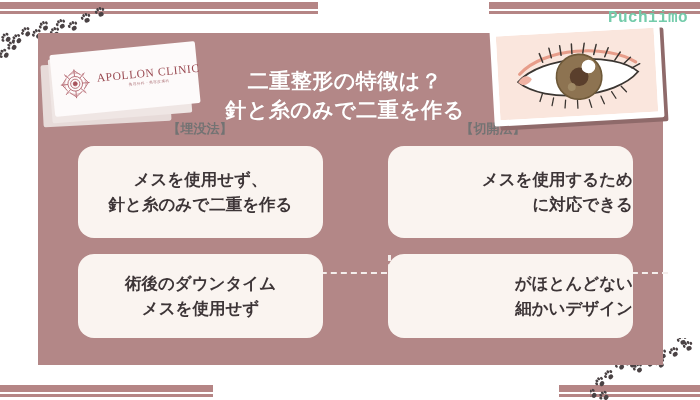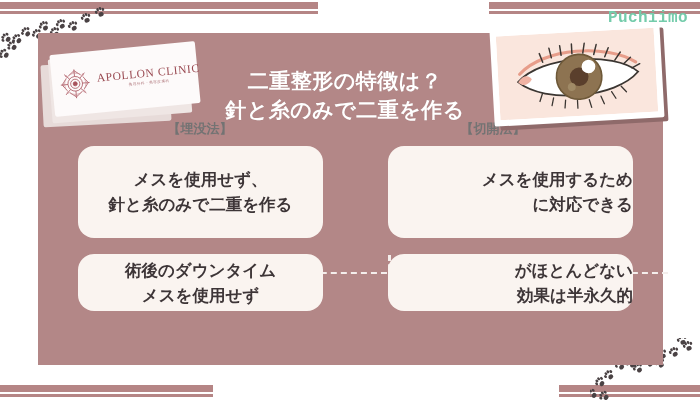--- a/index.html
+++ b/index.html
@@ -103,21 +103,21 @@
     font-size: 16.5px;
     font-weight: bold;
     line-height: 25px;
     text-align: center;
     display: flex;
     flex-direction: column;
     align-items: center;
     justify-content: center;
   }
   .box.r1 { top: 146px; height: 92px; }
-  .box.r2 { top: 254px; height: 57px; }
+  .box.r2 { top: 254px; height: 84px; }
   .box.c1 { left: 78px; }
   .box.c2 { left: 388px; align-items: flex-end; }
   .box .ln { display: block; }
 
   
   .logo-stack { position: absolute; left: 38px; top: 42px; width: 160px; height: 95px; }
   .logo-card {
     position: absolute;
     background: #f4ecea;
     border-radius: 2px;
@@ -410,21 +410,21 @@
   <div class="box r1 c2">
     <span class="ln">メスを使用するため</span>
     <span class="ln">に対応できる</span>
   </div>
   <div class="box r2 c1">
     <span class="ln">術後のダウンタイム</span>
     <span class="ln">メスを使用せず</span>
   </div>
   <div class="box r2 c2">
     <span class="ln">がほとんどない</span>
-    <span class="ln">効果は半永久的</span>
+    <span class="ln">細かいデザイン</span>
   </div>
 
   <div class="logo-stack">
     <div class="logo-card back"></div>
     <div class="logo-card mid"></div>
     <div class="logo-card front">
       <svg class="logo-mark" viewBox="0 0 40 40">
         <g stroke="#a8525c" stroke-width="0.9" fill="none">
           <circle cx="20" cy="20" r="5.4"></circle>
           <circle cx="20" cy="20" r="8.6"></circle>

